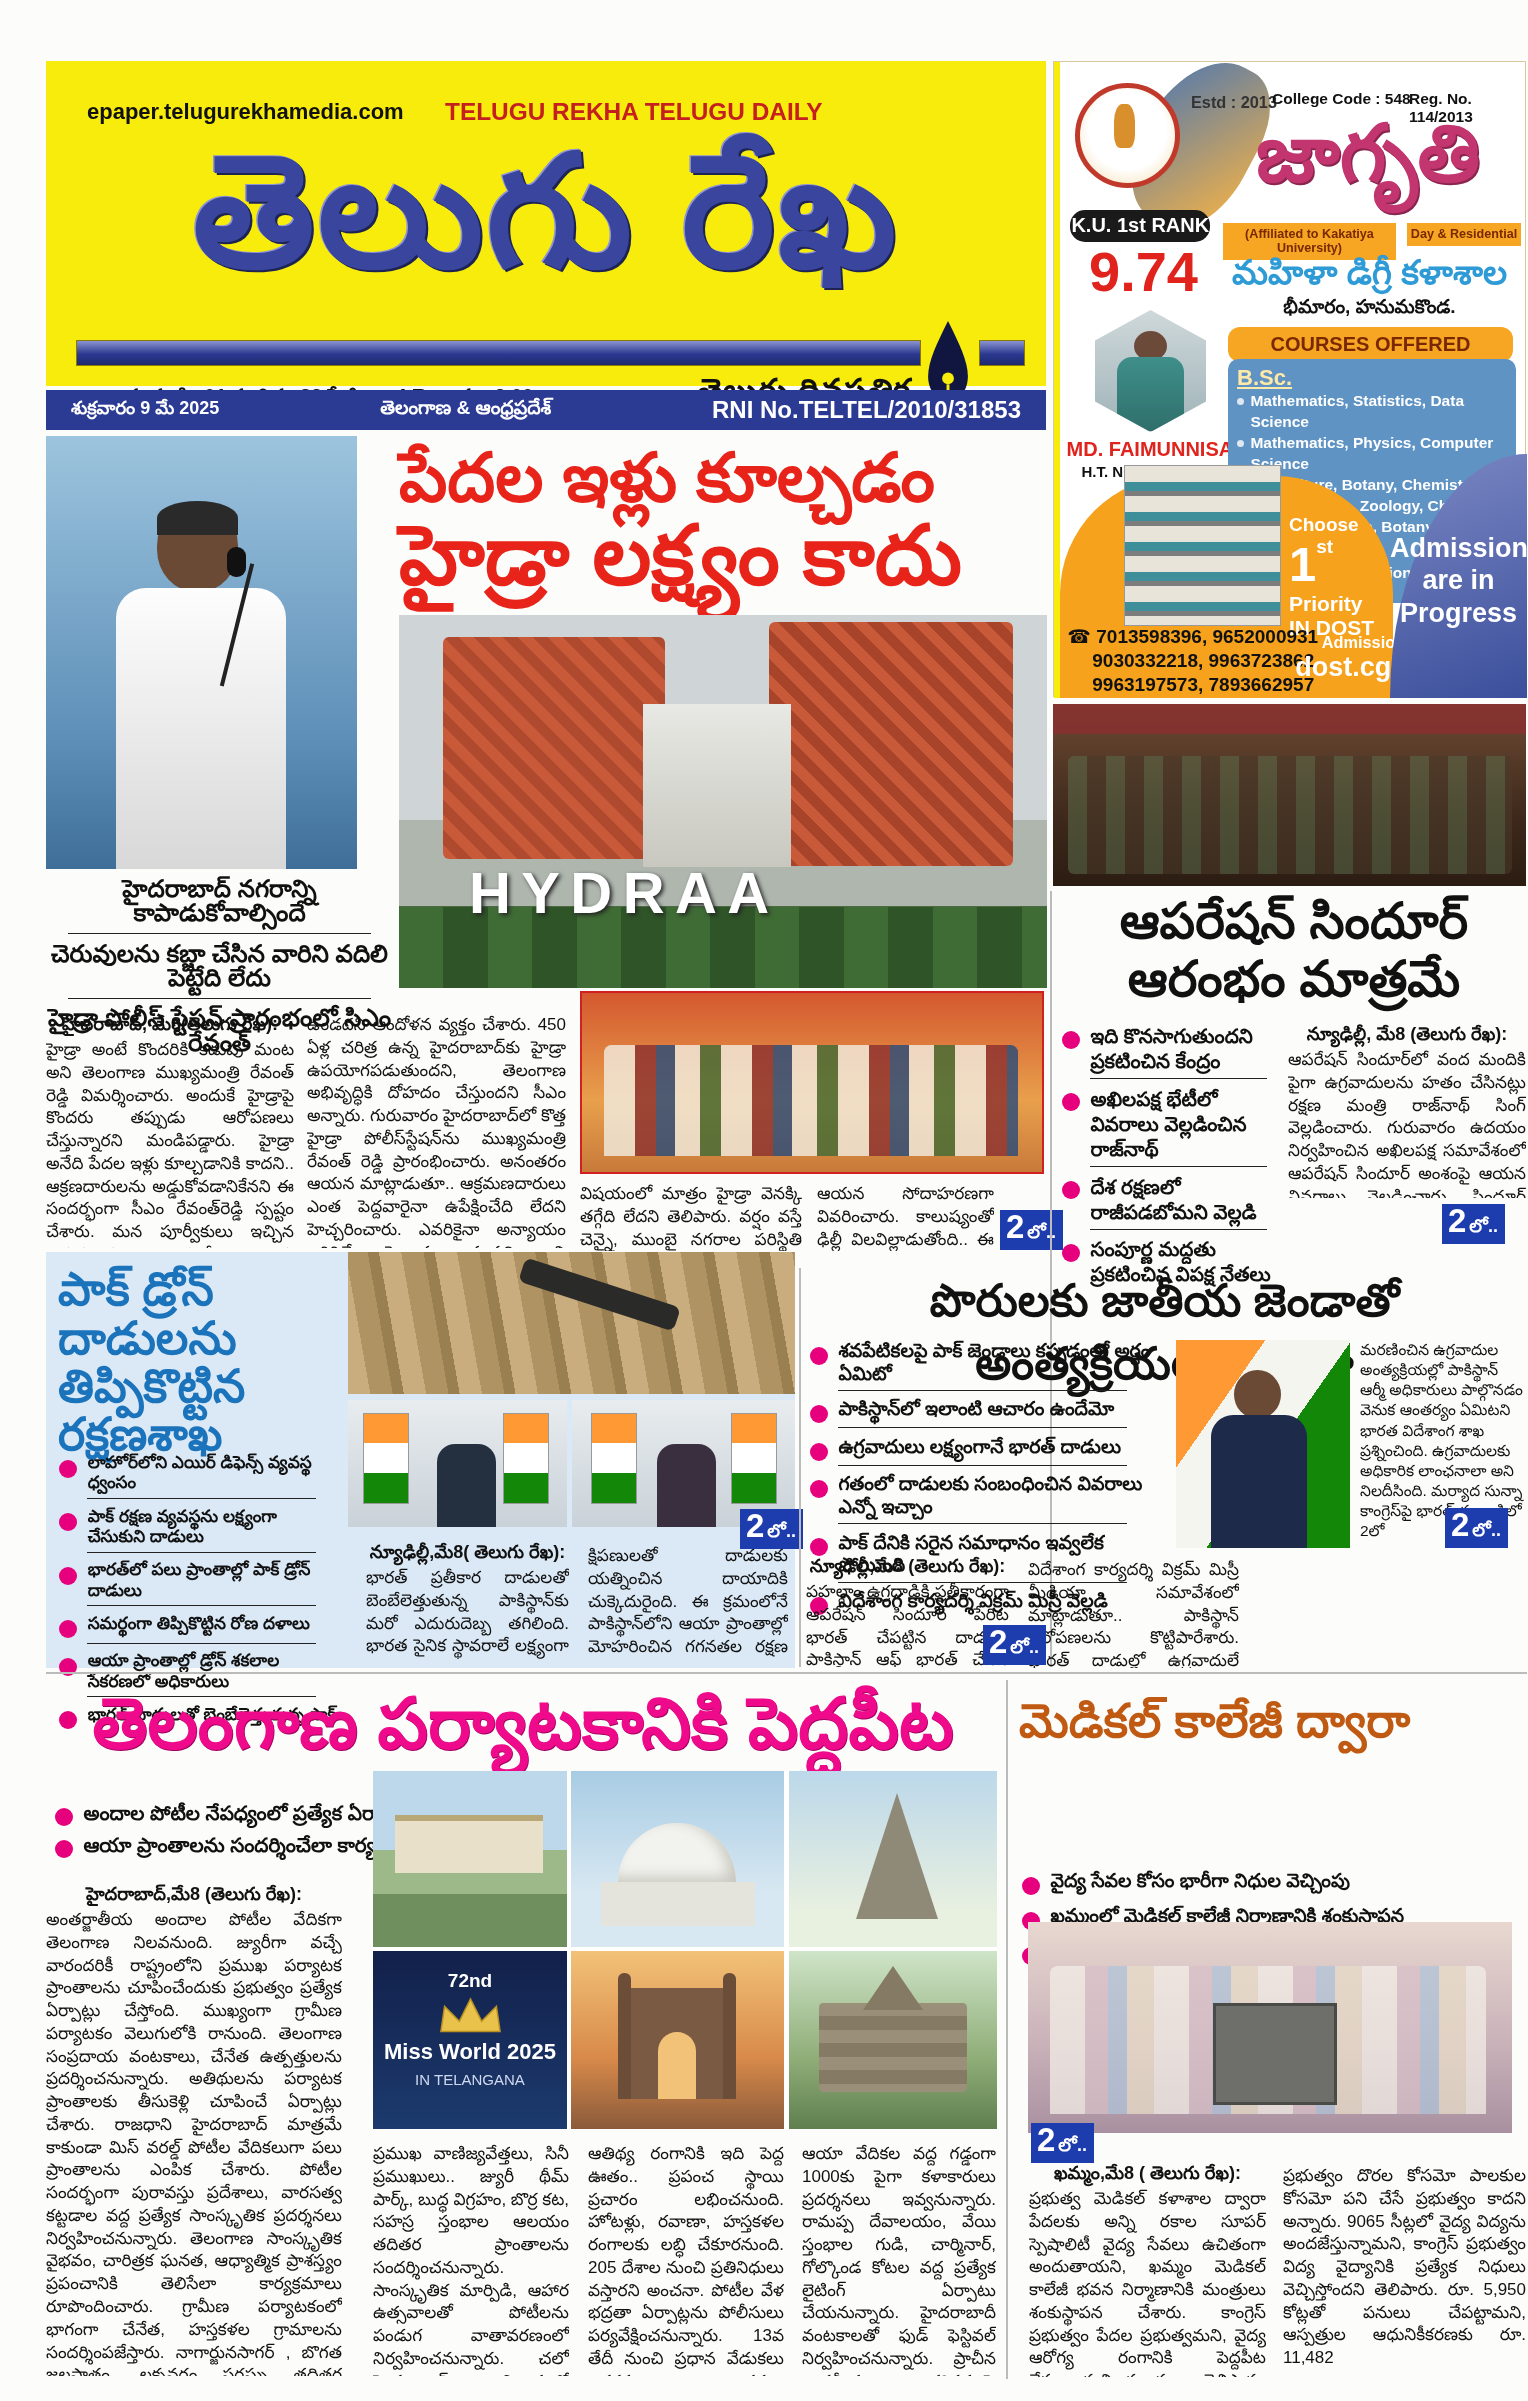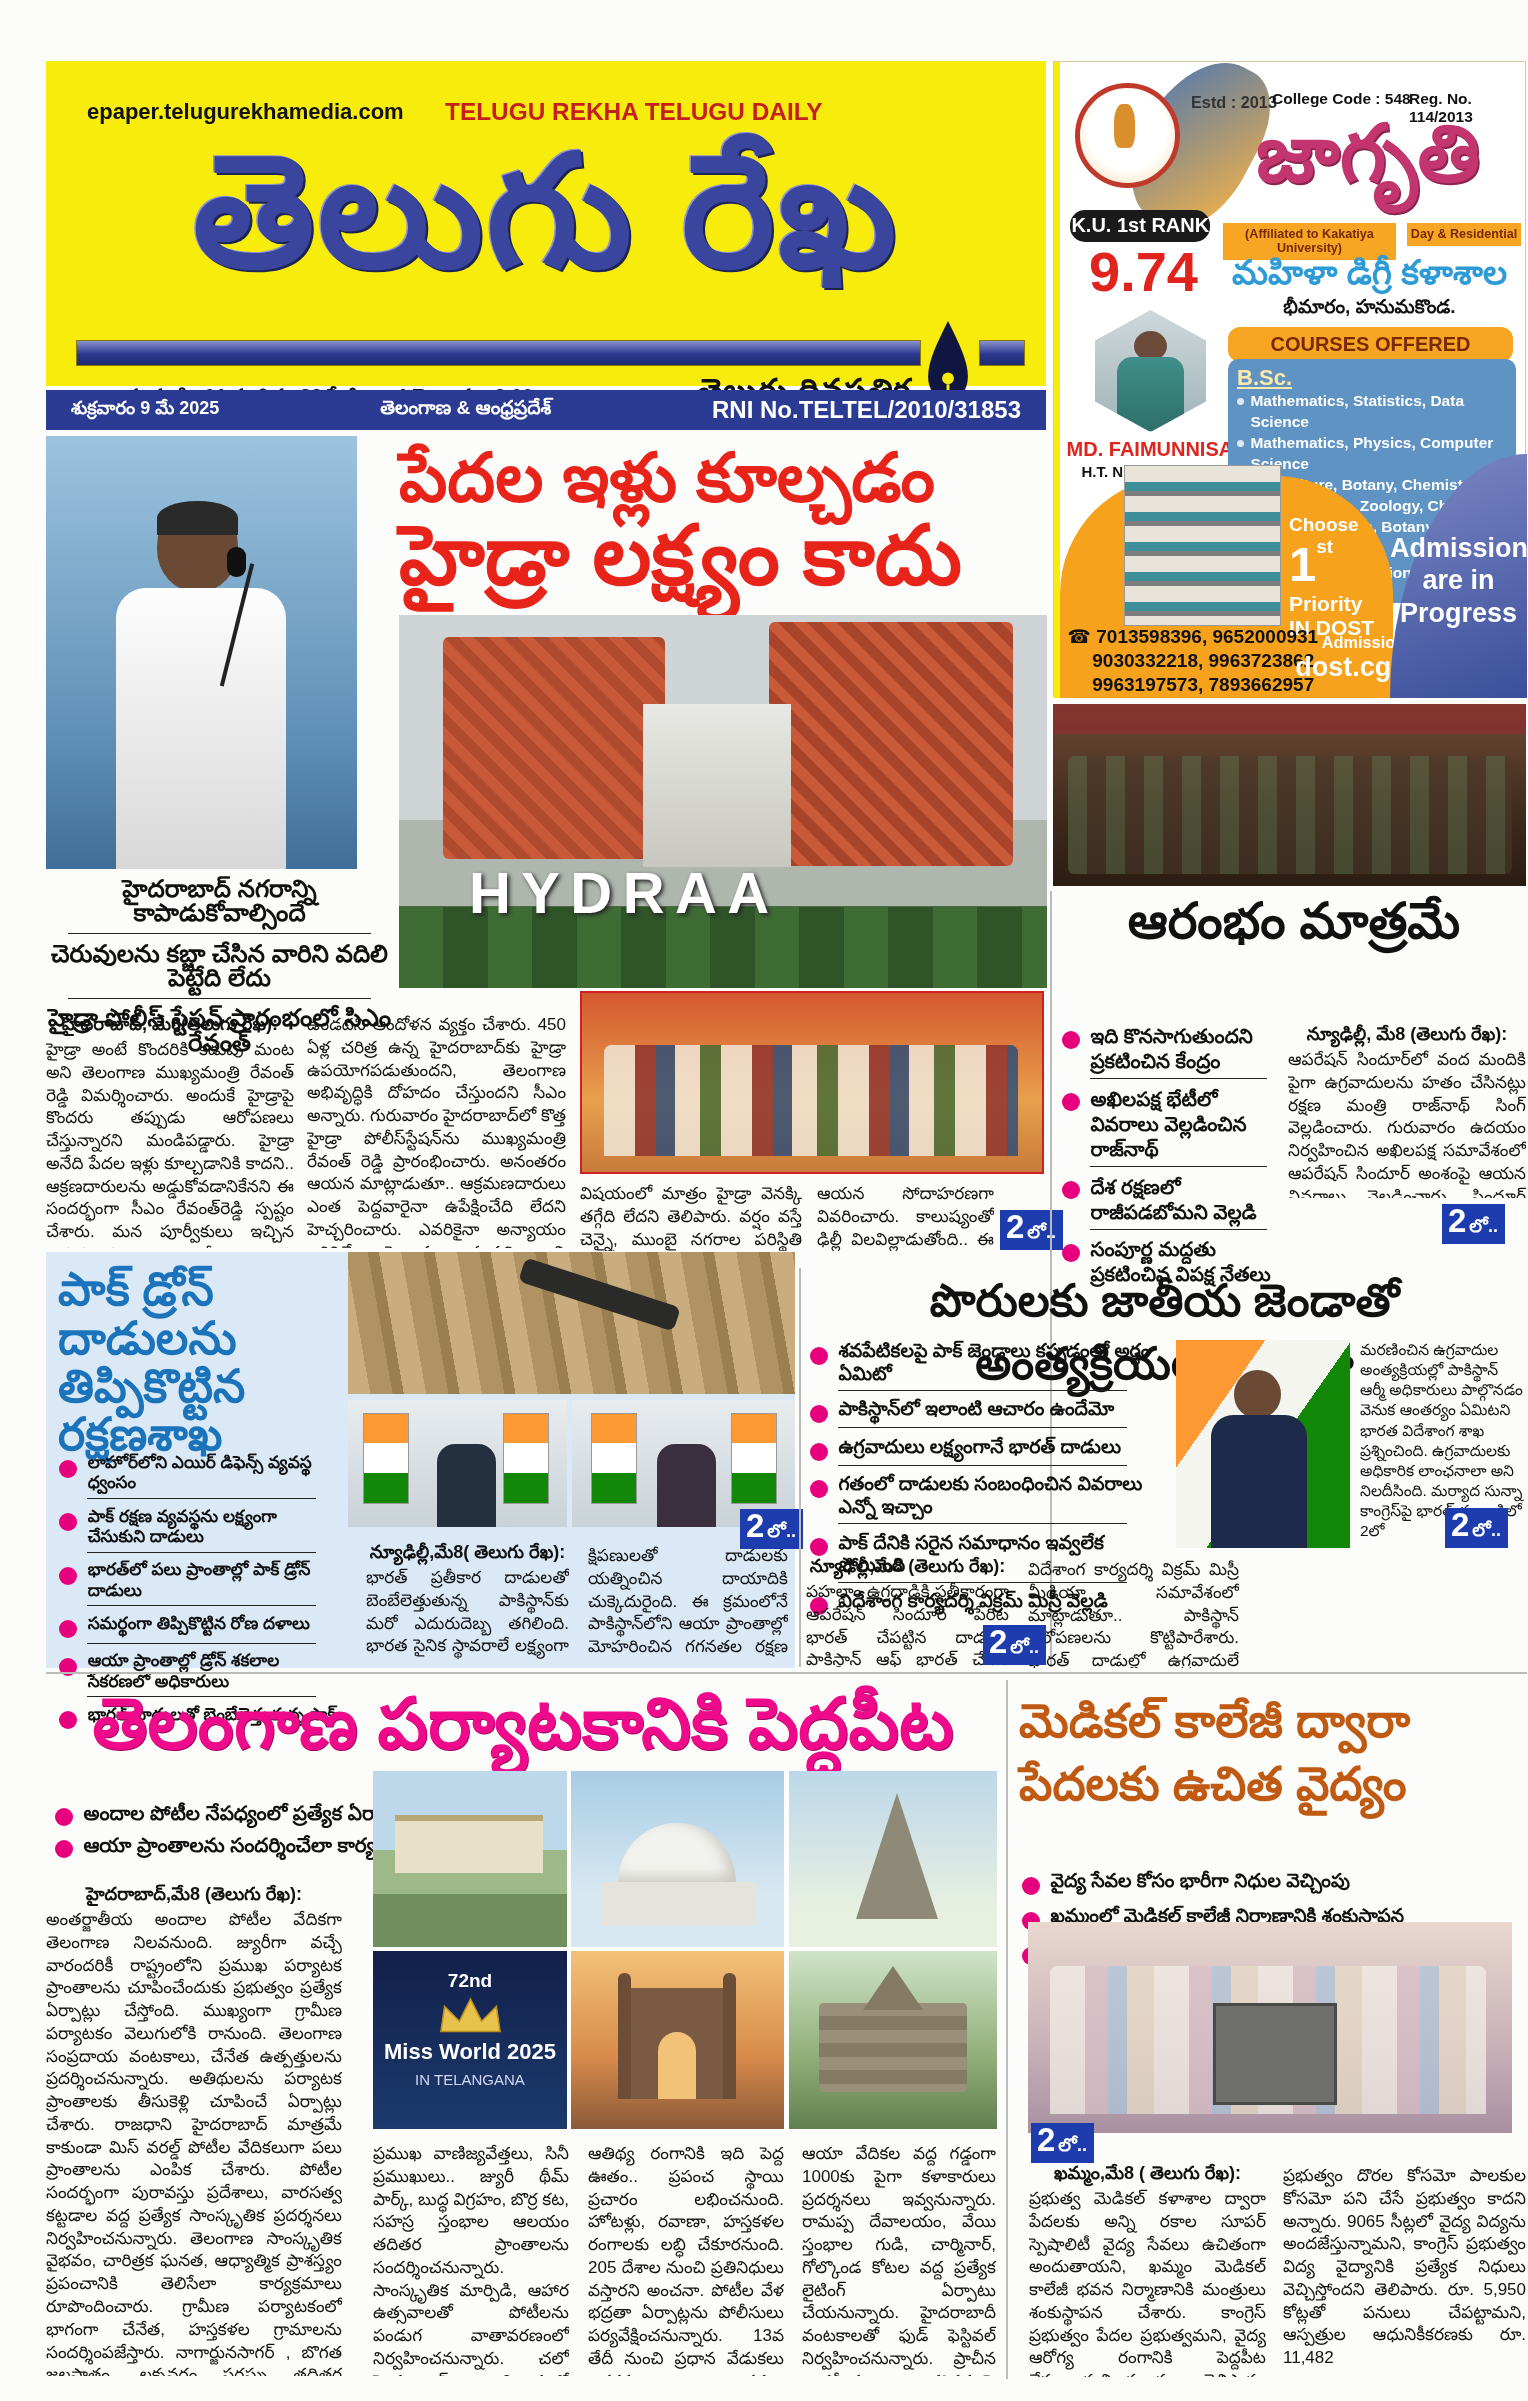--- a/index.html
+++ b/index.html
@@ -190,20 +190,21 @@
   <div class="abs body-txt just" style="left:580px;top:1183px;width:222px;height:68px;overflow:hidden;">విషయంలో మాత్రం హైడ్రా వెనక్కి తగ్గేది లేదని తెలిపారు. వర్షం వస్తే చెన్నై, ముంబై నగరాల పరిస్థితి ఏంటో చూస్తున్నామని</div>
   <div class="abs body-txt just" style="left:817px;top:1183px;width:177px;height:68px;overflow:hidden;">ఆయన సోదాహరణగా వివరించారు. కాలుష్యంతో ఢిల్లీ విలవిల్లాడుతోంది.. ఈ పరిస్థితికి</div>
   <div class="abs badge" style="left:1000px;top:1210px;">
     <span class="n">2</span>
       <span class="s">లో..</span>
   </div>
 
   <div class="abs rule-v" style="left:1050px;top:891px;height:776px;"></div>
 
   <div class="abs b ctr" style="left:1065px;top:893px;width:458px;font-size:50px;line-height:1.15;">
+    <div>ఆపరేషన్ సిందూర్</div>
     <div>ఆరంభం మాత్రమే</div>
   </div>
   <div class="abs" style="left:1062px;top:1024px;width:216px;font-size:20px;font-weight:bold;line-height:1.25;">
     <div class="bul">
         <span class="dot"></span>
         <span>ఇది కొనసాగుతుందని ప్రకటించిన కేంద్రం</span>
       </div>
     <div class="sep"></div>
     <div class="bul">
         <span class="dot"></span>
@@ -394,21 +395,20 @@
     </div>
   </div>
   <div class="abs body-txt just" style="left:373px;top:2143px;width:196px;height:233px;overflow:hidden;">ప్రముఖ వాణిజ్యవేత్తలు, సినీ ప్రముఖులు.. జ్యురీ థీమ్ పార్క్, బుద్ధ విగ్రహం, బొర్ర కట, సహస్ర స్తంభాల ఆలయం తదితర ప్రాంతాలను సందర్శించనున్నారు. సాంస్కృతిక మార్పిడి, ఆహార ఉత్సవాలతో పోటీలను పండుగ వాతావరణంలో నిర్వహించనున్నారు. చలో హైదరాబాద్ నినాదంతో ప్రచారం చేస్తున్నారు. వ్యాఖ్యల కోసం కేంద్రాలు ఏర్పాటు చేశారు.</div>
   <div class="abs body-txt just" style="left:588px;top:2143px;width:196px;height:233px;overflow:hidden;">ఆతిథ్య రంగానికి ఇది పెద్ద ఊతం.. ప్రపంచ స్థాయి ప్రచారం లభించనుంది. హోటళ్లు, రవాణా, హస్తకళల రంగాలకు లబ్ధి చేకూరనుంది. 205 దేశాల నుంచి ప్రతినిధులు వస్తారని అంచనా. పోటీల వేళ భద్రతా ఏర్పాట్లను పోలీసులు పర్యవేక్షించనున్నారు. 13వ తేదీ నుంచి ప్రధాన వేడుకలు జరగనున్నాయి. చర్చల నిర్వహణకు 12వ శతాబ్దపు కట్టడాల వద్ద ఏర్పాట్లు చేశారు.</div>
   <div class="abs body-txt just" style="left:802px;top:2143px;width:194px;height:233px;overflow:hidden;">ఆయా వేదికల వద్ద గడ్డంగా 1000కు పైగా కళాకారులు ప్రదర్శనలు ఇవ్వనున్నారు. రామప్ప దేవాలయం, వేయి స్తంభాల గుడి, చార్మినార్, గోల్కొండ కోటల వద్ద ప్రత్యేక లైటింగ్ ఏర్పాటు చేయనున్నారు. హైదరాబాదీ వంటకాలతో ఫుడ్ ఫెస్టివల్ నిర్వహించనున్నారు. ప్రాచీన భారతీయ నాగరికతలపై ప్రదర్శనలు ఉంటాయని అధికారులు తెలిపారు.</div>
 
   <div class="abs rule-v" style="left:1006px;top:1680px;height:699px;"></div>
 
   <div class="abs b" style="left:1019px;top:1689px;width:506px;font-size:47px;line-height:1.35;color:#c05a12;">
     <div>మెడికల్ కాలేజీ ద్వారా</div>
-    <div>పేదలకు ఉచిత వైద్యం</div>
   </div>
   <div class="abs" style="left:1022px;top:1828px;width:492px;font-size:19px;font-weight:bold;line-height:1.2;margin-top:42px;">
     <div class="bul">
         <span class="dot"></span>
         <span>వైద్య సేవల కోసం భారీగా నిధుల వెచ్చింపు</span>
       </div>
     <div class="bul" style="margin-top:10.4px;">
         <span class="dot"></span>
         <span>ఖమ్మంలో మెడికల్ కాలేజీ నిర్మాణానికి శంకుస్థాపన</span>
       </div>

